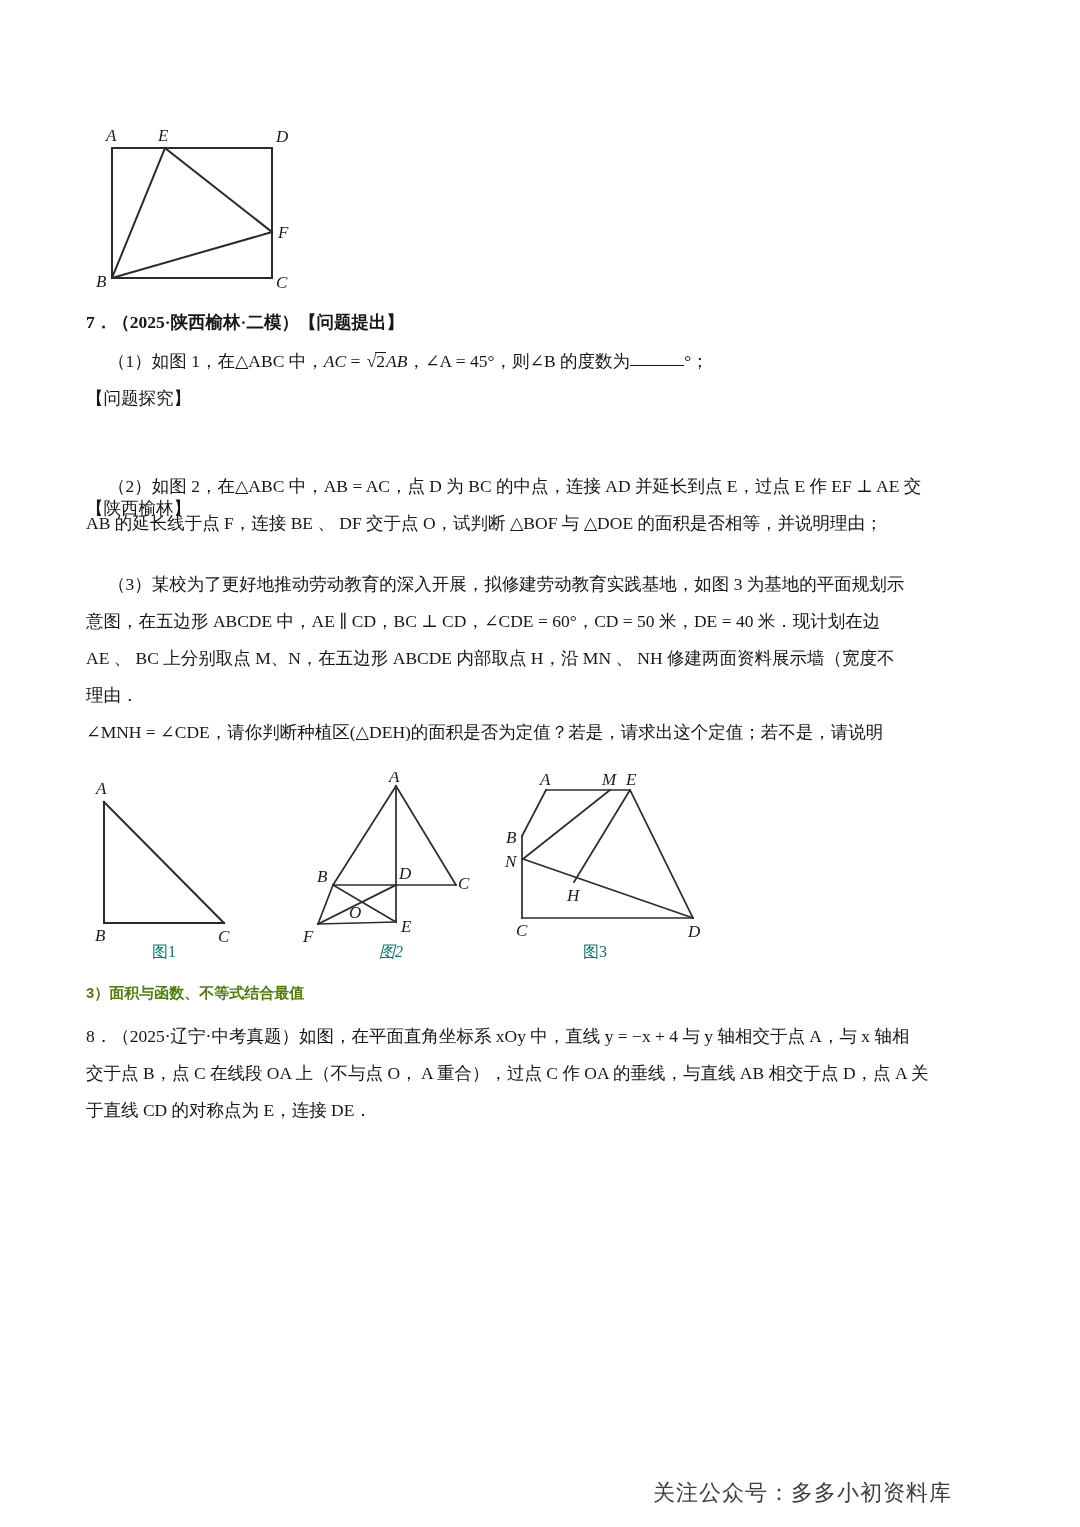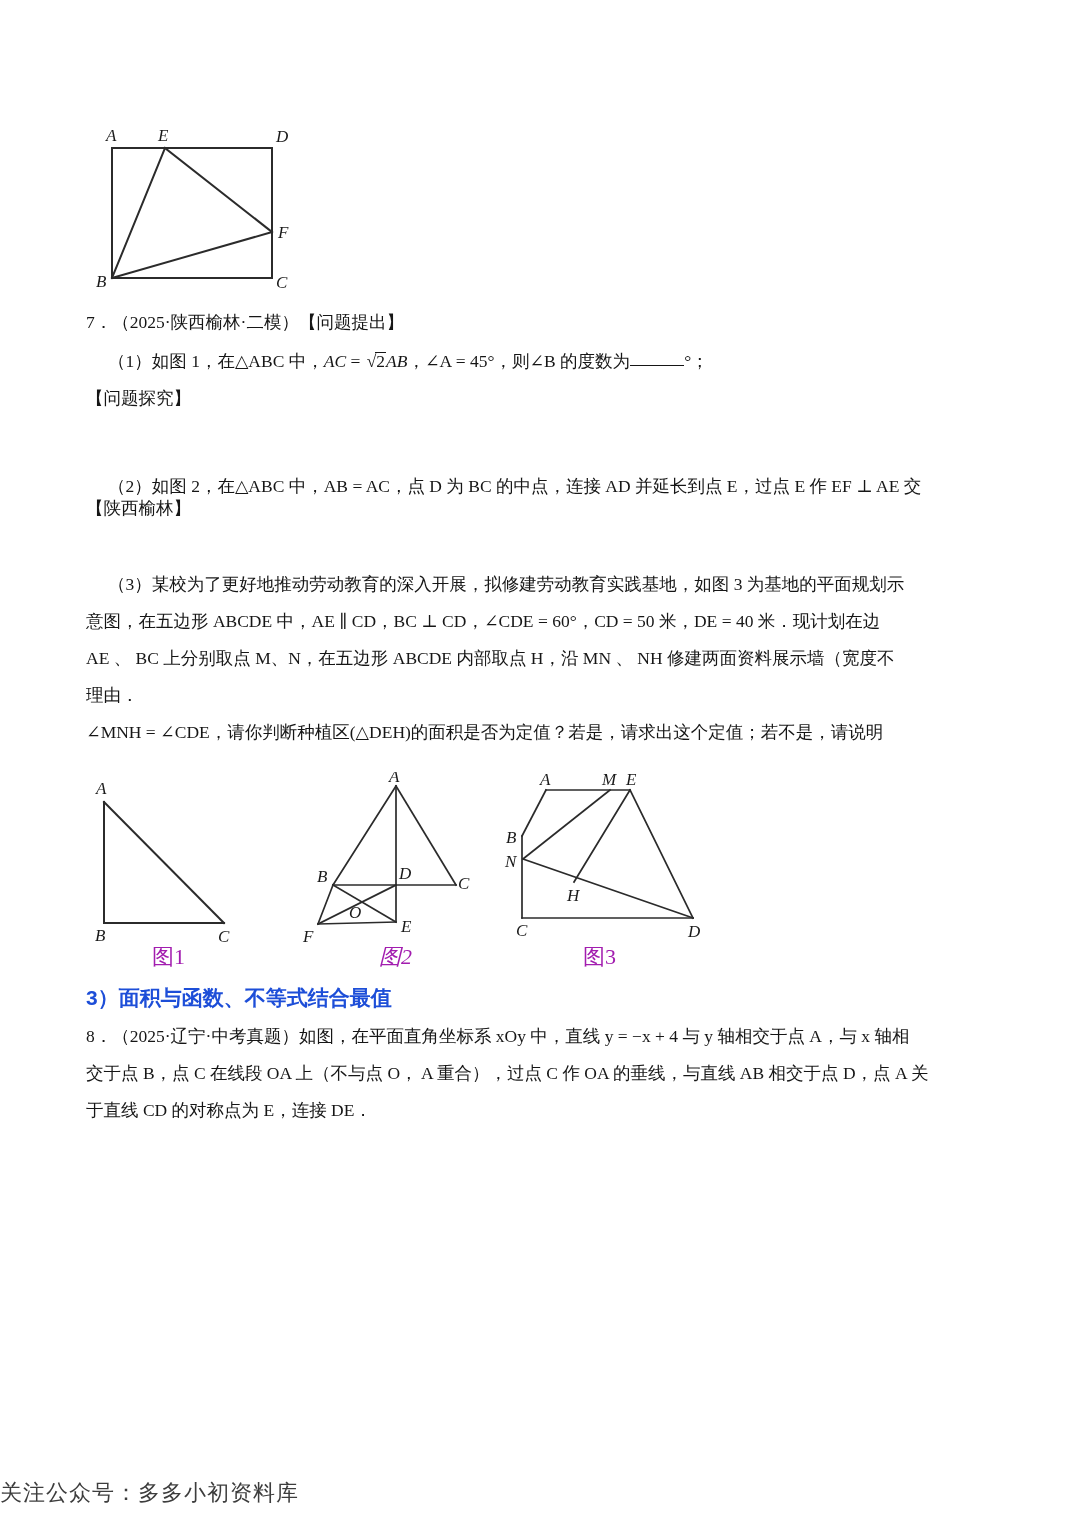--- a/index.html
+++ b/index.html
@@ -90,43 +90,44 @@
   
   .figs {
     position: absolute;
     left: 0;
     top: 760px;
     width: 1080px;
     height: 215px;
   }
   .cap {
     position: absolute;
-    font-size: 22px;
-    color: #a21caf;
+    font-size: 16px;
+    color: #0f766e;
     font-family: "Liberation Serif","DejaVu Serif", serif;
   }
 
   
   .section-heading {
     position: absolute;
     left: 86px;
     top: 984px;
     font-family: "Liberation Sans", "DejaVu Sans", sans-serif;
     font-weight: bold;
-    font-size: 21px;
-    color: #1d4ed8;
+    font-size: 15px;
+    color: #4d7c0f;
     white-space: nowrap;
   }
 
   
   .footer {
     position: absolute;
     left: 0;
     top: 1478px;
     width: 986px;
+    text-align: right;
     padding-right: 34px;
     box-sizing: border-box;
     font-size: 22px;
     color: #3d3d3d;
     font-family: "Liberation Serif","DejaVu Serif",serif;
     letter-spacing: 1px;
   }
 </style>
 </head>
 <body>
@@ -146,30 +147,31 @@
 
       <text class="lbl" x="22" y="29">A</text>
       <text class="lbl" x="74" y="29">E</text>
       <text class="lbl" x="192" y="30">D</text>
       <text class="lbl" x="194" y="126">F</text>
       <text class="lbl" x="12" y="175">B</text>
       <text class="lbl" x="192" y="176">C</text>
     </svg>
   </div>
 
-  <div class="txt" style="left:86px; top:314px;">7．（2025·陕西榆林·二模）【问题提出】</div>
+  <div class="txt" style="left:86px; top:314px;font-weight:bold;">7．（2025·陕西榆林·二模）【问题提出】</div>
 
   <div class="txt" style="left:108px; top:352px;">
     <span>（1）如图 1，在△ABC 中，</span><span class="mi">AC</span><span> = </span><span class="sqrt-wrap"><span class="sqrt-sym">√</span><span class="radicand">2</span></span><span class="mi">AB</span><span>，∠A = 45°，则∠B 的度数为</span><span class="blank"></span><span>°；</span>
   </div>
 
   <div class="txt" style="left:86px; top:390px;">【问题探究】</div>
 
   <div class="para" style="top:424px;margin-top:44px;">
     <span class="ln ind">（2）如图 2，在△ABC 中，AB = AC，点 D 为 BC 的中点，连接 AD 并延长到点 E，过点 E 作 EF ⊥ AE 交</span>
+    <span class="ln">AB 的延长线于点 F，连接 BE 、 DF 交于点 O，试判断 △BOF 与 △DOE 的面积是否相等，并说明理由；</span>
   </div>
 
   <div class="txt" style="left:86px; top:500px;">【陕西榆林】</div>
 
   <div class="para" style="top:538px;margin-top:28px;">
     <span class="ln ind">（3）某校为了更好地推动劳动教育的深入开展，拟修建劳动教育实践基地，如图 3 为基地的平面规划示</span>
     <span class="ln">意图，在五边形 ABCDE 中，AE ∥ CD，BC ⊥ CD，∠CDE = 60°，CD = 50 米，DE = 40 米．现计划在边</span>
     <span class="ln">AE 、 BC 上分别取点 M、N，在五边形 ABCDE 内部取点 H，沿 MN 、 NH 修建两面资料展示墙（宽度不</span>
     <span class="ln">理由．</span>
     <span class="ln">∠MNH = ∠CDE，请你判断种植区(△DEH)的面积是否为定值？若是，请求出这个定值；若不是，请说明</span>

